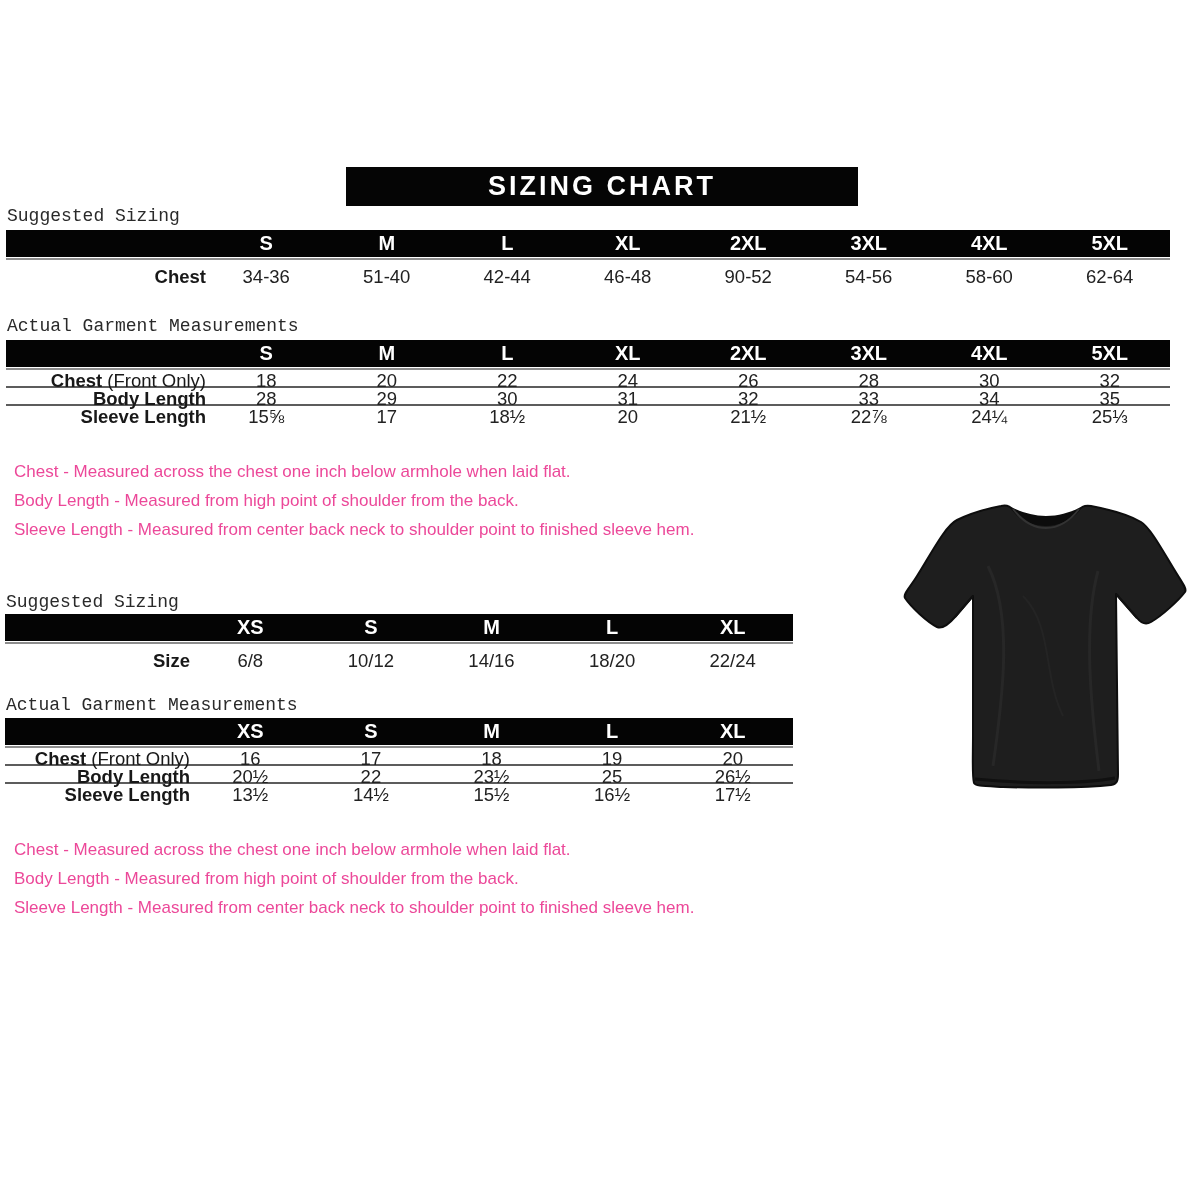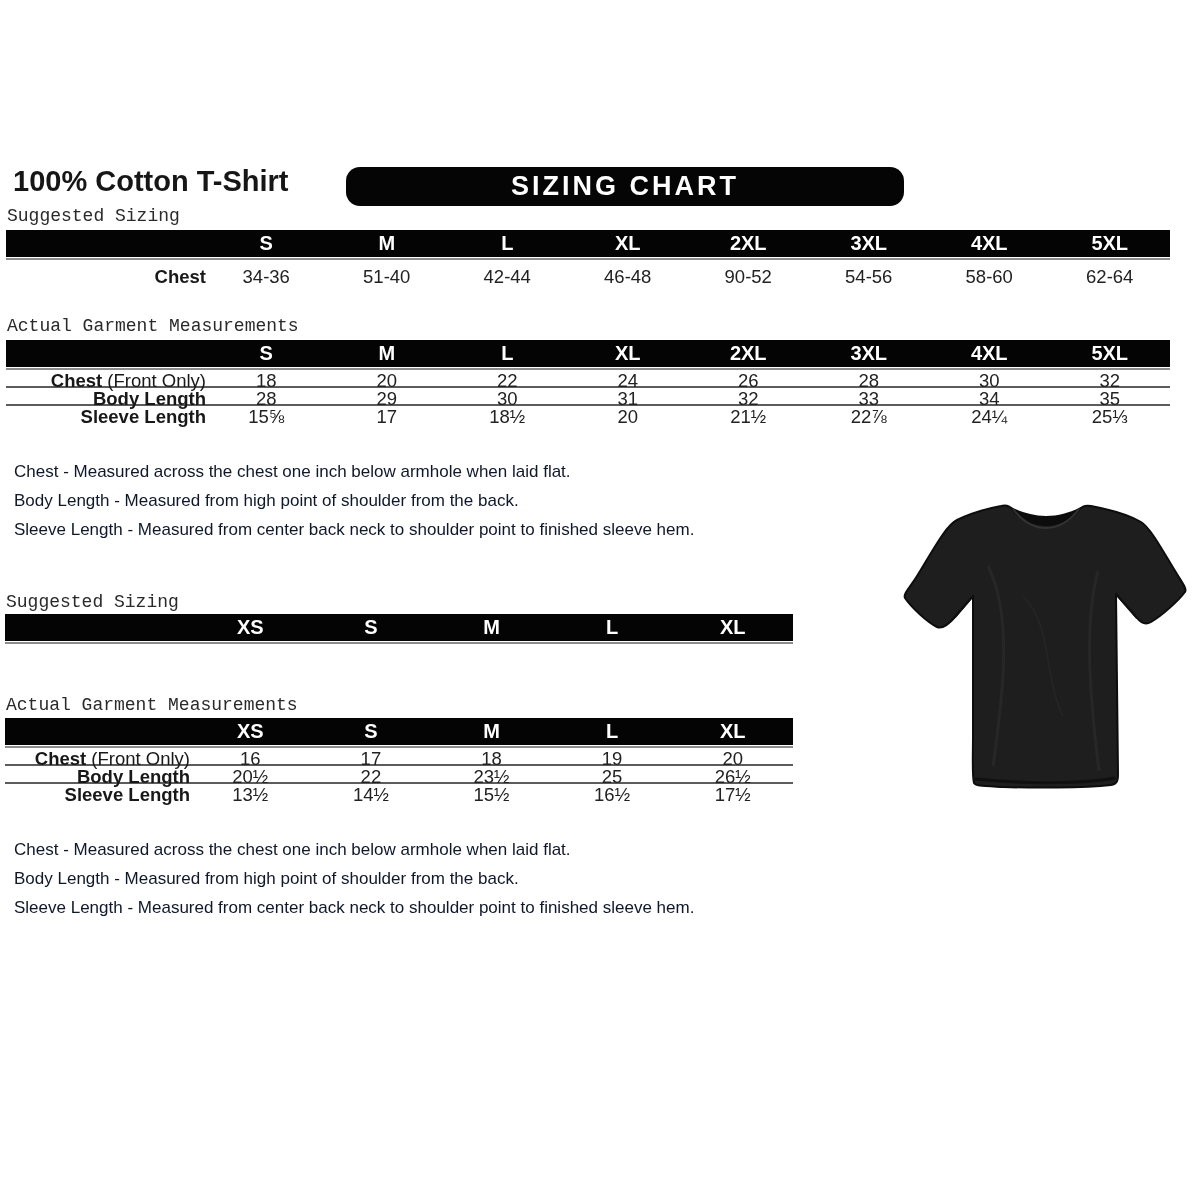--- a/index.html
+++ b/index.html
@@ -24,32 +24,31 @@
   .hdr .cell { color:#fff; font-weight:bold; font-size:20px; text-align:center; }
   .hdr-under { height:2px; background:#8d8d8d; margin-top:1px; }
 
   .row { align-items:center; height:30px; }
   .row-sm { height:16px; }
   .cell { text-align:center; font-size:18.5px; color:#222; }
   .label-cell { text-align:right; padding-left:10px; font-size:18.5px; color:#181818; }
   .label-cell .lbl { font-weight:bold; }
   .sep { height:2px; background:#5c5c5c; }
 
-  .notes { font-size:17px; color:#0f172a; }
+  .notes { font-size:17px; color:#ec4899; }
   .notes p { margin:0 0 10px 0; line-height:19px; }
 
   .tshirt-box { width:306px; height:336px; }
 </style>
 </head>
 <body>
 
 <div class="canvas">
 
-  <div class="abs main-title" style="left:13px; top:165px;">100% Cotton T-Shirt</div>
-  <div class="abs banner" style="left:346px; top:167px; width:558px; height:39px;border-radius:14px;">SIZING CHART</div>
+  <div class="abs banner" style="left:346px; top:167px; width:512px; height:39px;">SIZING CHART</div>
 
   <div class="abs section-label" style="left:7px; top:206px;">Suggested Sizing</div>
 
   <div class="abs" style="left:6px; top:230px; width:1164px;">
     <div class="grid8 hdr">
       <div class="cell"></div>
       <div class="cell">S</div>
       <div class="cell">M</div>
       <div class="cell">L</div>
       <div class="cell">XL</div>
@@ -136,20 +135,28 @@
   <div class="abs" style="left:5px; top:614px; width:788px;">
     <div class="grid5 hdr">
       <div class="cell"></div>
       <div class="cell">XS</div>
       <div class="cell">S</div>
       <div class="cell">M</div>
       <div class="cell">L</div>
       <div class="cell">XL</div>
     </div>
     <div class="hdr-under"></div>
+    <div class="grid5 row" style="margin-top:2px;">
+      <div class="label-cell"><span class="lbl">Size</span><span></span></div>
+      <div class="cell">6/8</div>
+      <div class="cell">10/12</div>
+      <div class="cell">14/16</div>
+      <div class="cell">18/20</div>
+      <div class="cell">22/24</div>
+    </div>
   </div>
 
   <div class="abs section-label" style="left:6px; top:695px;">Actual Garment Measurements</div>
 
   <div class="abs" style="left:5px; top:718px; width:788px;">
     <div class="grid5 hdr">
       <div class="cell"></div>
       <div class="cell">XS</div>
       <div class="cell">S</div>
       <div class="cell">M</div>

